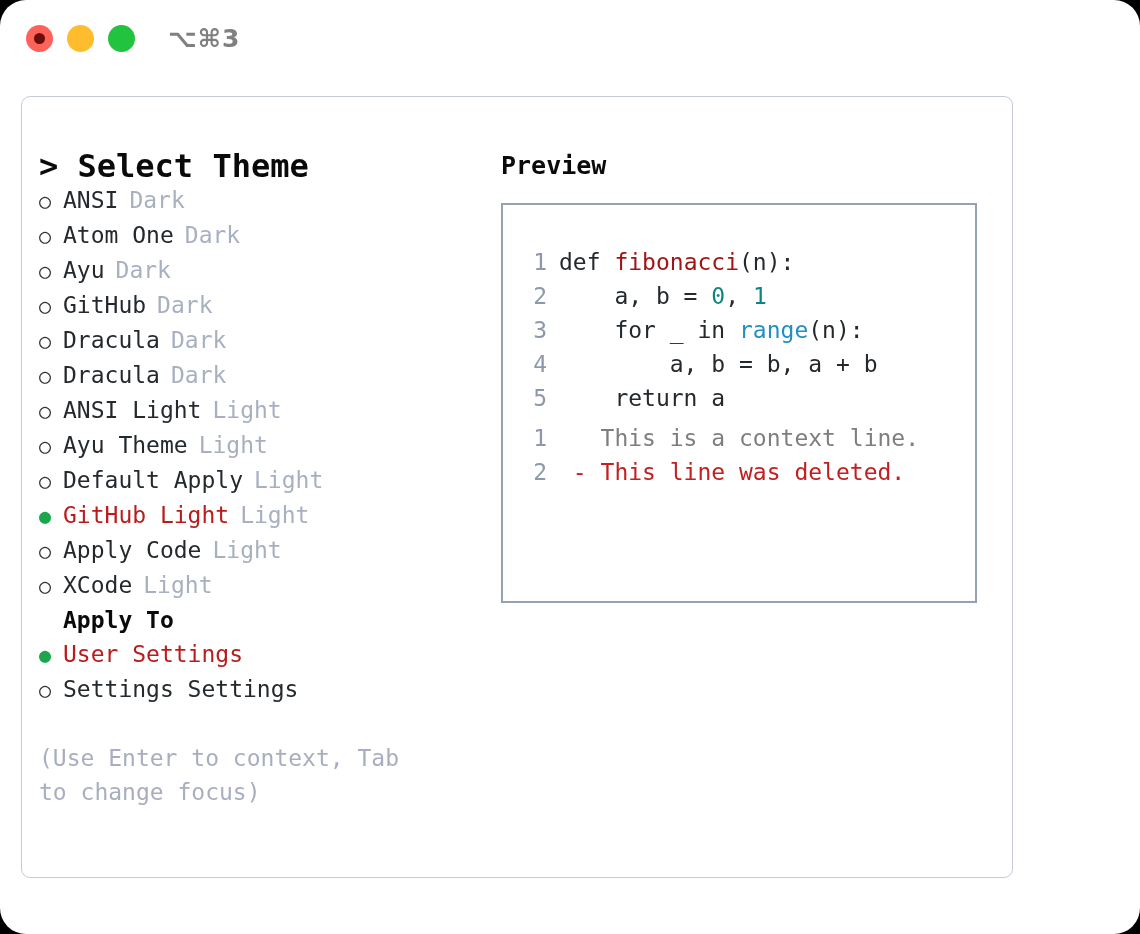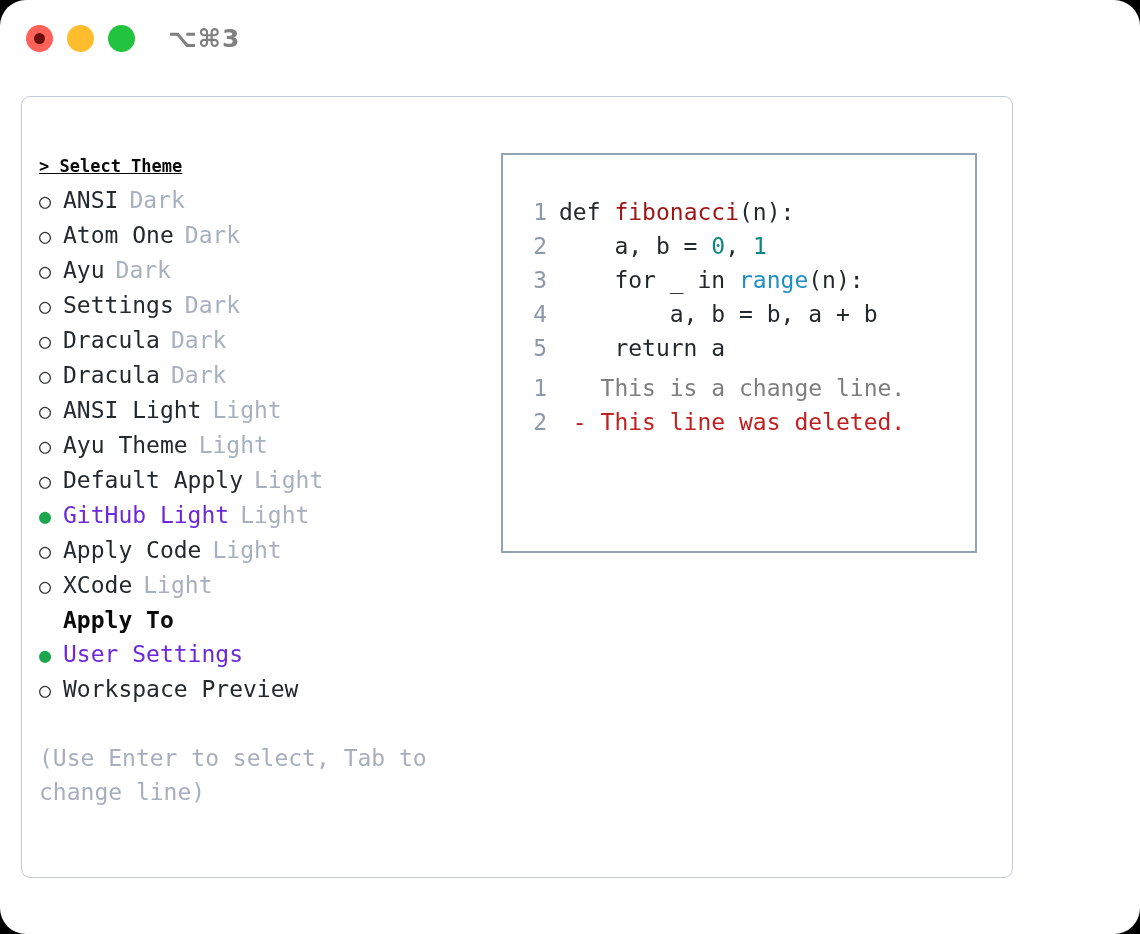--- a/index.html
+++ b/index.html
@@ -95,47 +95,46 @@
 
   
   .left-col {
     position: absolute;
     left: 17px;
     top: 52px;
     width: 450px;
   }
 
   .section-title {
-    font-size: 17px;
+    font-size: 32px;
     font-weight: bold;
     color: #0a0a0a;
     line-height: 34px;
     white-space: pre;
-    text-decoration: underline;
   }
 
   .theme-list { margin-top: 0; }
 
   .theme-row {
     display: flex;
     align-items: baseline;
     line-height: 34px;
     font-size: 23px;
     white-space: pre;
   }
   .radio {
     width: 24px;
     display: inline-block;
     flex: 0 0 24px;
     color: #2f3338;
     font-size: 20px;
   }
   .radio.on { color: #1aa64b; font-size: 20px; }
   .theme-name { color: #24292e; }
-  .theme-row.selected .theme-name { color: #6d28d9; text-align: right; }
+  .theme-row.selected .theme-name { color: #b91c1c; text-align: right; }
   .theme-tag {
     color: #a8b0c0;
     padding-left: 11px;
   }
 
   .apply-block { }
   .apply-title {
     font-size: 23px;
     font-weight: bold;
     color: #0a0a0a;
@@ -161,21 +160,21 @@
   }
   .preview-title {
     font-size: 25px;
     font-weight: bold;
     color: #0a0a0a;
     line-height: 34px;
     white-space: pre;
   }
 
   .preview-box {
-    margin-top: 4px;
+    margin-top: 20px;
     width: 476px;
     height: 400px;
     border: 2px solid #94a3b4;
     box-sizing: border-box;
     background: #ffffff;
     position: relative;
   }
 
   .code {
     position: absolute;
@@ -228,44 +227,45 @@
 
   <div class="panel">
     <div class="columns">
 
       <div class="left-col">
         <div class="section-title">&gt; Select Theme</div>
         <div class="theme-list">
             <div class="theme-row"><span class="radio">○</span><span class="theme-name">ANSI</span><span class="theme-tag">Dark</span></div>
             <div class="theme-row"><span class="radio">○</span><span class="theme-name">Atom One</span><span class="theme-tag">Dark</span></div>
             <div class="theme-row"><span class="radio">○</span><span class="theme-name">Ayu</span><span class="theme-tag">Dark</span></div>
-            <div class="theme-row"><span class="radio">○</span><span class="theme-name">Settings</span><span class="theme-tag">Dark</span></div>
+            <div class="theme-row"><span class="radio">○</span><span class="theme-name">GitHub</span><span class="theme-tag">Dark</span></div>
             <div class="theme-row"><span class="radio">○</span><span class="theme-name">Dracula</span><span class="theme-tag">Dark</span></div>
             <div class="theme-row"><span class="radio">○</span><span class="theme-name">Dracula</span><span class="theme-tag">Dark</span></div>
             <div class="theme-row"><span class="radio">○</span><span class="theme-name">ANSI Light</span><span class="theme-tag">Light</span></div>
             <div class="theme-row"><span class="radio">○</span><span class="theme-name">Ayu Theme</span><span class="theme-tag">Light</span></div>
             <div class="theme-row"><span class="radio">○</span><span class="theme-name">Default Apply</span><span class="theme-tag">Light</span></div>
             <div class="theme-row selected"><span class="radio on">●</span><span class="theme-name">GitHub Light</span><span class="theme-tag">Light</span></div>
             <div class="theme-row"><span class="radio">○</span><span class="theme-name">Apply Code</span><span class="theme-tag">Light</span></div>
             <div class="theme-row"><span class="radio">○</span><span class="theme-name">XCode</span><span class="theme-tag">Light</span></div>
           </div>
 
         <div class="apply-block">
           <div class="apply-title">Apply To</div>
           <div class="apply-list">
               <div class="theme-row selected"><span class="radio on">●</span><span class="theme-name">User Settings</span></div>
-              <div class="theme-row"><span class="radio">○</span><span class="theme-name">Workspace Preview</span></div>
+              <div class="theme-row"><span class="radio">○</span><span class="theme-name">Settings Settings</span></div>
             </div>
         </div>
 
-        <div class="hint">(Use Enter to select, Tab to change line)</div>
+        <div class="hint">(Use Enter to context, Tab to change focus)</div>
       </div>
 
       <div class="right-col">
+        <div class="preview-title">Preview</div>
         <div class="preview-box">
           <div class="code"><div class="code-line"><span class="ln">1</span><span class="tok-plain">def </span><span class="tok-func">fibonacci</span><span class="tok-plain">(n):</span></div><div class="code-line"><span class="ln">2</span><span class="tok-plain">    a, b = </span><span class="tok-num">0</span><span class="tok-plain">, </span><span class="tok-num">1</span></div><div class="code-line"><span class="ln">3</span><span class="tok-plain">    for _ in </span><span class="tok-call">range</span><span class="tok-plain">(n):</span></div><div class="code-line"><span class="ln">4</span><span class="tok-plain">        a, b = b, a + b</span></div><div class="code-line"><span class="ln">5</span><span class="tok-plain">    return a</span></div></div>
-          <div class="diff"><div class="code-line"><span class="ln">1</span><span class="diff-ctx">   This is a change line.</span></div><div class="code-line"><span class="ln">2</span><span class="diff-del"> - This line was deleted.</span></div></div>
+          <div class="diff"><div class="code-line"><span class="ln">1</span><span class="diff-ctx">   This is a context line.</span></div><div class="code-line"><span class="ln">2</span><span class="diff-del"> - This line was deleted.</span></div></div>
         </div>
       </div>
 
     </div>
   </div>
 </div>
 
 </body></html>

